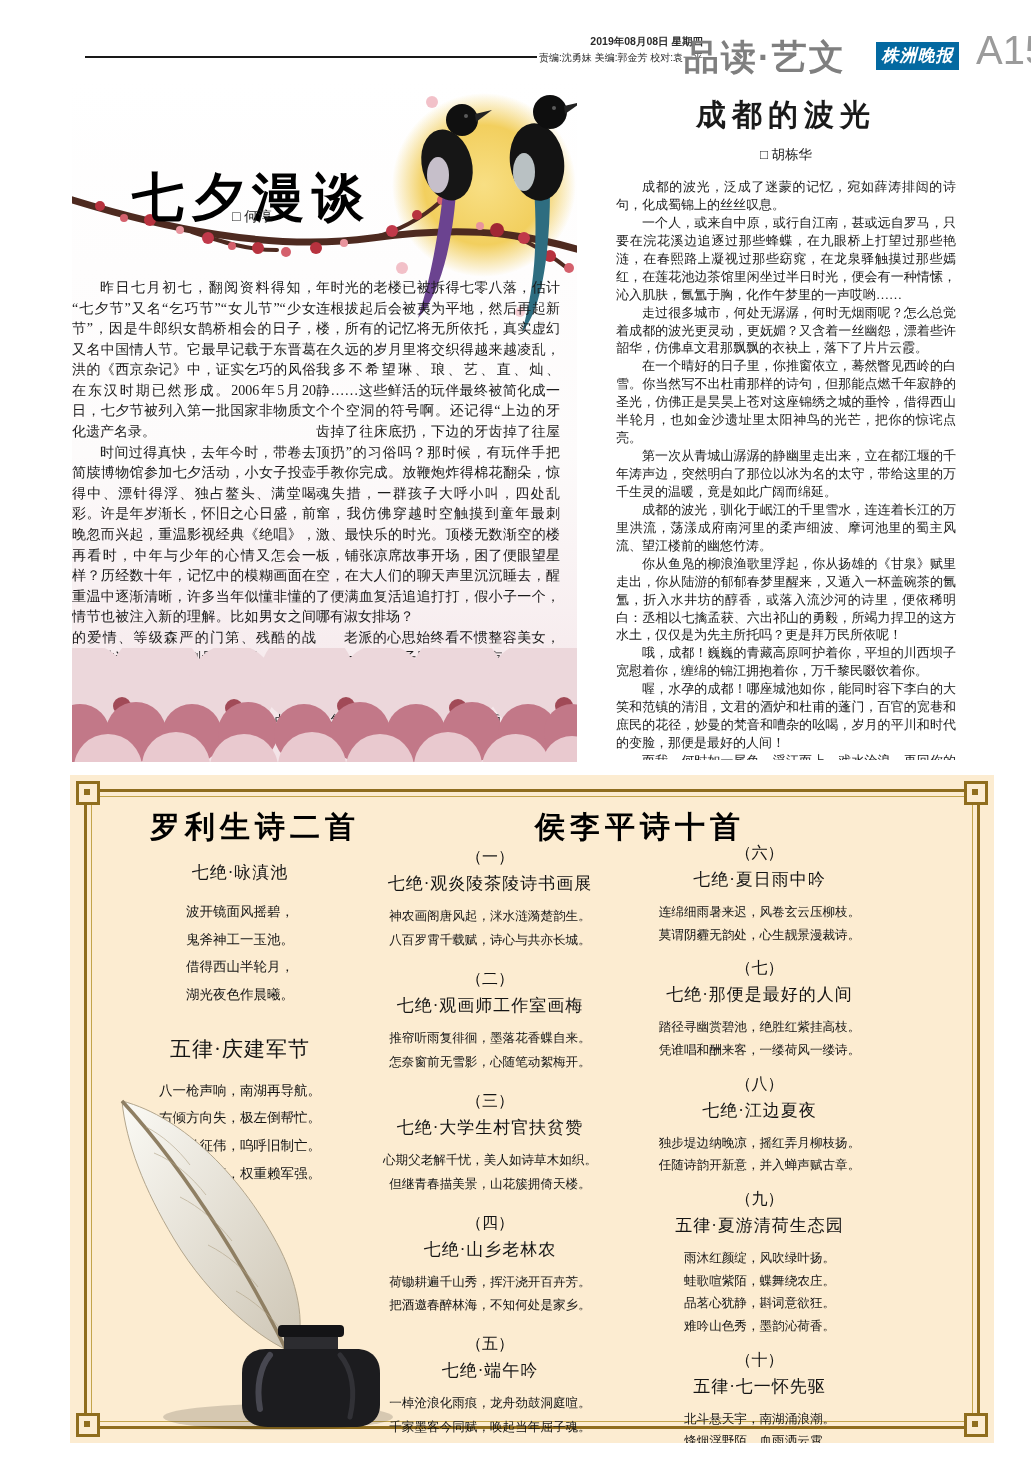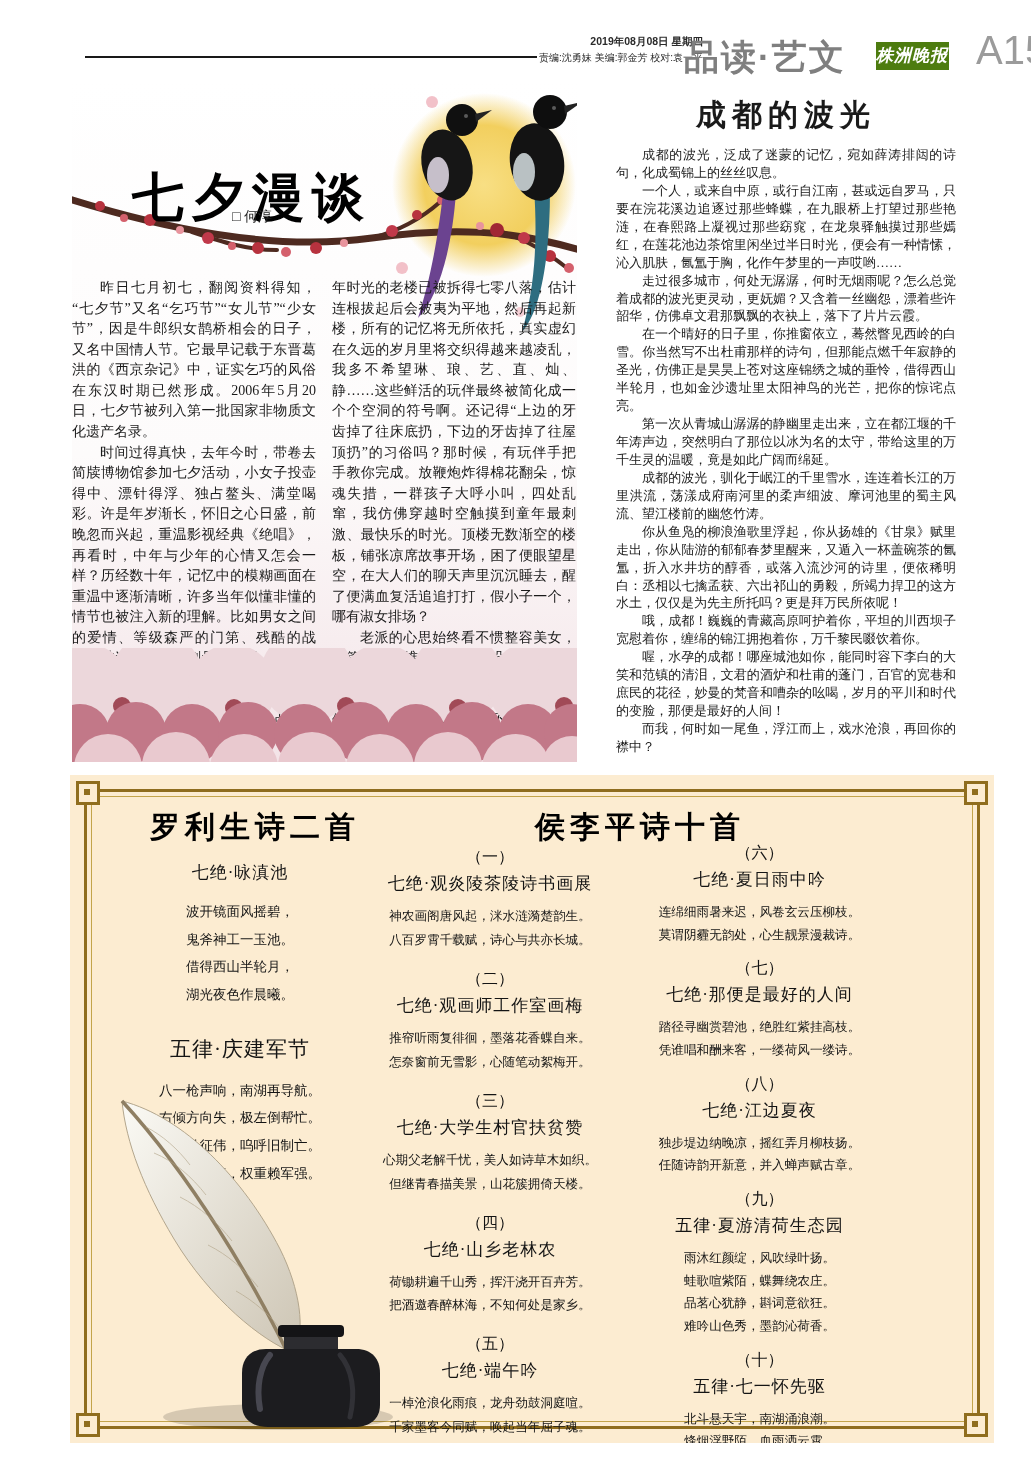--- a/index.html
+++ b/index.html
@@ -6,36 +6,36 @@
   .page{position:relative;width:1031px;height:1475px;margin:0 auto;background:#ffffff;
         font-family:"Liberation Serif","DejaVu Serif",serif;color:#1a1a1a;overflow:hidden;}
 
   
   .top-rule{position:absolute;left:85px;top:56px;width:452px;height:2px;background:#191919;}
   .credits{position:absolute;left:538px;top:34px;width:165px;text-align:right;
            font-size:10px;line-height:1.5;color:#2b2b2b;font-family:"Liberation Sans",sans-serif;}
   .credits .date{font-weight:bold;font-size:10.5px;}
   .section-title{position:absolute;left:684px;top:34px;font-size:35px;font-weight:bold;
            color:#7f7f7f;letter-spacing:2px;font-family:"Liberation Sans",sans-serif;}
-  .masthead{position:absolute;left:876px;top:42px;width:73px;height:28px;background:#4d7c0f;
-           color:#fff;font-size:17px;font-weight:bold;font-style:italic;
+  .masthead{position:absolute;left:876px;top:42px;width:83px;height:28px;background:#0369a1;
+           color:#fff;font-size:17px;font-weight:bold;font-style:italic;text-align:center;
            line-height:28px;letter-spacing:1px;font-family:"Liberation Sans",sans-serif;}
   .pageno{position:absolute;left:976px;top:28px;font-size:40px;color:#9b9b9b;
            font-family:"Liberation Sans",sans-serif;}
 
   
   .art-left{position:absolute;left:72px;top:80px;width:505px;height:682px;
             background:linear-gradient(180deg,#ffffff 0%,#fdfbfb 55%,#f7edef 82%,#f3e3e7 100%);}
   .art-left .illus{position:absolute;left:0;top:0;width:505px;height:300px;pointer-events:none;}
   .tanabata-title{position:absolute;left:30px;top:48px;width:300px;text-align:center;
             font-size:52px;font-weight:900;letter-spacing:8px;color:#000;
             font-family:"Liberation Sans","DejaVu Sans",sans-serif;}
   .tanabata-author{position:absolute;left:30px;top:128px;width:300px;text-align:center;
             font-size:14px;color:#222;}
-  .art-left .cols{position:absolute;left:0;top:198px;width:505px;height:478px;display:flex;gap:16px;overflow:hidden;}
+  .art-left .cols{position:absolute;left:0;top:198px;width:505px;height:478px;display:flex;overflow:hidden;}
   .art-left .col{width:244px;font-size:14px;line-height:1.47;text-align:justify;}
   .para{margin:0;}
   .para.indent{text-indent:2em;}
   .clouds{position:absolute;left:0;top:568px;width:505px;height:114px;pointer-events:none;}
 
   
   .art-right{position:absolute;left:616px;top:95px;width:340px;height:665px;overflow:hidden;}
   .chengdu-title{text-align:center;font-size:30px;font-weight:bold;letter-spacing:6px;margin:0 0 10px 0;}
   .chengdu-author{text-align:center;font-size:13.5px;margin:0 0 14px 0;}
   .art-right .body{font-size:13px;line-height:1.38;text-align:justify;}
@@ -204,20 +204,21 @@
           <circle cx="308" cy="120" r="34"></circle>
           <circle cx="376" cy="118" r="34"></circle>
         <circle cx="444" cy="120" r="34"></circle>
           <circle cx="500" cy="118" r="30"></circle>
       </g>
     </svg>
   </section>
 
   <section class="art-right">
     <h2 class="chengdu-title">成都的波光</h2>
+    <div class="chengdu-author">□ 胡栋华</div>
     <div class="body">
         <p class="para indent">成都的波光，泛成了迷蒙的记忆，宛如薛涛排闼的诗句，化成蜀锦上的丝丝叹息。</p>
         <p class="para indent">一个人，或来自中原，或行自江南，甚或远自罗马，只要在浣花溪边追逐过那些蜂蝶，在九眼桥上打望过那些艳涟，在春熙路上凝视过那些窈窕，在龙泉驿触摸过那些嫣红，在莲花池边茶馆里闲坐过半日时光，便会有一种情愫，沁入肌肤，氤氲于胸，化作午梦里的一声哎哟……</p>
         <p class="para indent">走过很多城市，何处无潺潺，何时无烟雨呢？怎么总觉着成都的波光更灵动，更妩媚？又含着一丝幽怨，漂着些许韶华，仿佛卓文君那飘飘的衣袂上，落下了片片云霞。</p>
         <p class="para indent">在一个晴好的日子里，你推窗依立，蓦然瞥见西岭的白雪。你当然写不出杜甫那样的诗句，但那能点燃千年寂静的圣光，仿佛正是昊昊上苍对这座锦绣之城的垂怜，借得西山半轮月，也如金沙遗址里太阳神鸟的光芒，把你的惊诧点亮。</p>
         <p class="para indent">第一次从青城山潺潺的静幽里走出来，立在都江堰的千年涛声边，突然明白了那位以冰为名的太守，带给这里的万千生灵的温暖，竟是如此广阔而绵延。</p>
         <p class="para indent">成都的波光，驯化于岷江的千里雪水，连连着长江的万里洪流，荡漾成府南河里的柔声细波、摩诃池里的蜀主风流、望江楼前的幽悠竹涛。</p>
         <p class="para indent">你从鱼凫的柳浪渔歌里浮起，你从扬雄的《甘泉》赋里走出，你从陆游的郁郁春梦里醒来，又遁入一杯盖碗茶的氤氲，折入水井坊的醇香，或落入流沙河的诗里，便依稀明白：丞相以七擒孟获、六出祁山的勇毅，所竭力捍卫的这方水土，仅仅是为先主所托吗？更是拜万民所依呢！</p>
         <p class="para indent">哦，成都！巍巍的青藏高原呵护着你，平坦的川西坝子宽慰着你，缠绵的锦江拥抱着你，万千黎民啜饮着你。</p>
         <p class="para indent">喔，水孕的成都！哪座城池如你，能同时容下李白的大笑和范镇的清泪，文君的酒炉和杜甫的蓬门，百官的宽巷和庶民的花径，妙曼的梵音和嘈杂的吆喝，岁月的平川和时代的变脸，那便是最好的人间！</p>

